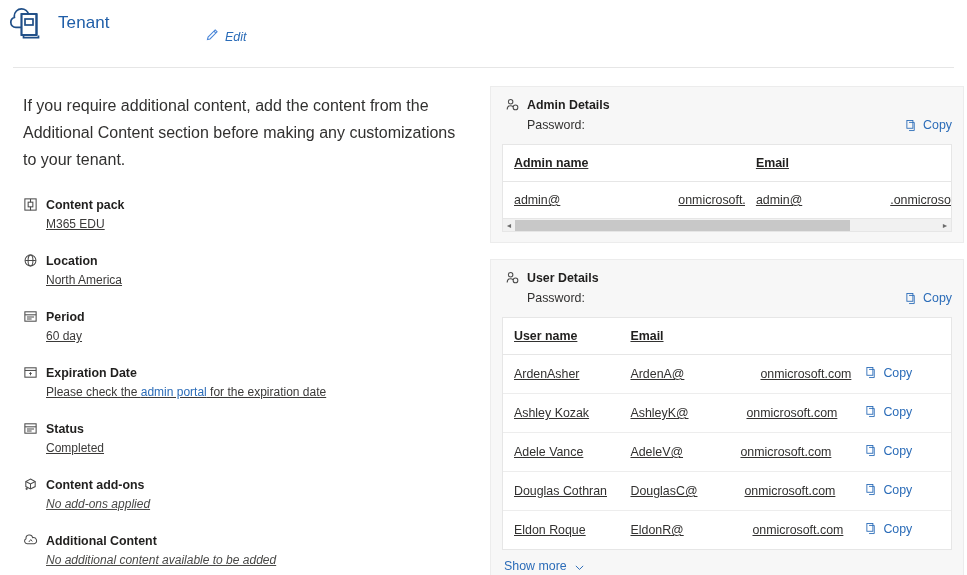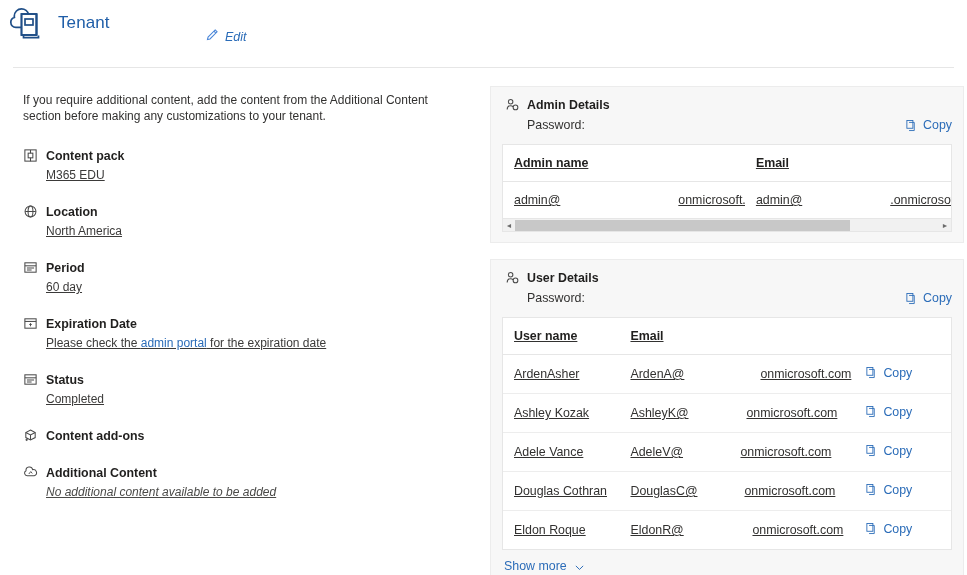--- a/index.html
+++ b/index.html
@@ -65,22 +65,22 @@
     padding: 12px 22px 0 23px;
   }
   .right-col {
     width: 477px;
     flex: 0 0 477px;
     padding: 6px 3px 0 0;
   }
 
   
   .intro {
-    font-size: 12px;
-    line-height: 16px;
+    font-size: 16px;
+    line-height: 27px;
     color: #323130;
     max-width: 452px;
     margin-bottom: 24px;
   }
   .field { margin-bottom: 22px; }
   .field-head {
     display: flex;
     align-items: center;
     margin-bottom: 5px;
   }
@@ -321,20 +321,21 @@
       <div class="field-head">
         <span class="field-ico">
           <svg viewBox="0 0 16 16" width="15" height="15" fill="none" stroke="#4a4a4a" stroke-width="1.1">
             <path d="M8 2.2l5 2.6v5.4L8 12.8 3 10.2V4.8z"></path>
               <path d="M3 4.8l5 2.6 5-2.6M8 7.4v5.4"></path>
             <path d="M2.6 12.6h2.6M3.9 11.3v2.6" stroke-width="1"></path>
           </svg>
         </span>
         <span class="field-label">Content add-ons</span>
       </div>
+      <div class="field-value italic">No add-ons applied</div>
     </div>
 
     <div class="field">
       <div class="field-head">
         <span class="field-ico">
           <svg viewBox="0 0 16 16" width="15" height="15" fill="none" stroke="#4a4a4a" stroke-width="1.1">
             <path d="M12 11.4H4.6A2.8 2.8 0 013.2 6.1 3.6 3.6 0 0110.3 5a2.6 2.6 0 011.7 6.4z"></path>
             <path d="M6.2 9.6l2.1-2.6 1.6 2" stroke-width="1"></path>
           </svg>
         </span>

